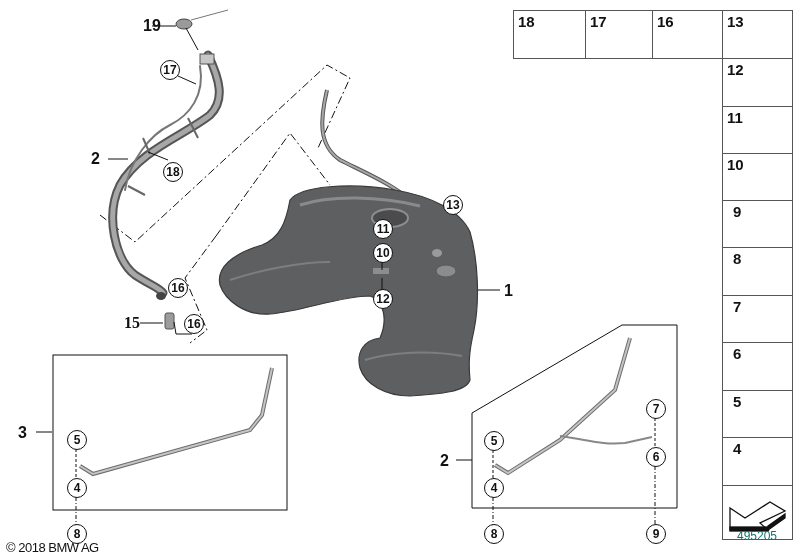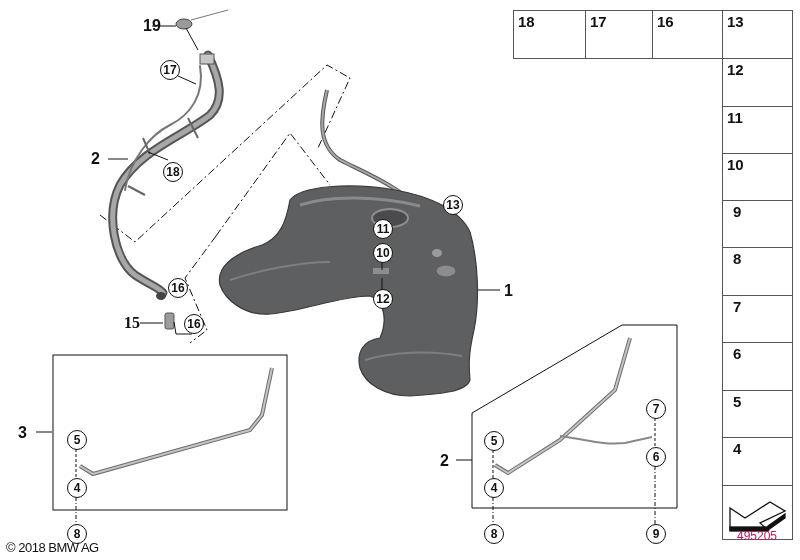--- a/index.html
+++ b/index.html
@@ -4,21 +4,21 @@
 <style>
   html, body { margin: 0; padding: 0; background: #ffffff; }
   body { width: 800px; height: 560px; position: relative; overflow: hidden;
          font-family: "Liberation Sans", sans-serif; color: #111; }
   .callout { position: absolute; width: 18px; height: 18px; border: 1.6px solid #111; border-radius: 50%;
              background: #fff; font: bold 12px "Liberation Sans", sans-serif; text-align: center; line-height: 18px; }
   .bignum { position: absolute; font: bold 16px "Liberation Sans", sans-serif; line-height: 16px; }
   .grid-cell { position: absolute; border: 1px solid #555; background: #fff; box-sizing: border-box; }
   .cell-num { position: absolute; left: 4px; top: 2px; font: bold 15px "Liberation Sans", sans-serif; }
   .copyright { position: absolute; left: 6px; top: 540px; font: 13px "Liberation Sans", sans-serif; letter-spacing: -0.5px; }
-  .docid { position: absolute; left: 737px; top: 529px; font: 12px "Liberation Sans", sans-serif; color: #be185d; text-align: center; }
+  .docid { position: absolute; left: 737px; top: 529px; font: 12px "Liberation Sans", sans-serif; color: #0f766e; text-align: center; }
   svg { position: absolute; left: 0; top: 0; }
 </style>
 </head>
 <body>
 
 <svg width="800" height="560" viewBox="0 0 800 560">
 
   <g fill="none" stroke="#111" stroke-width="1" stroke-dasharray="8,3,2,3">
     <polyline points="100,215 135,242 327,65 350,78 318,148"></polyline>
     <polyline points="216,236 185,278 207,330 190,343"></polyline>

